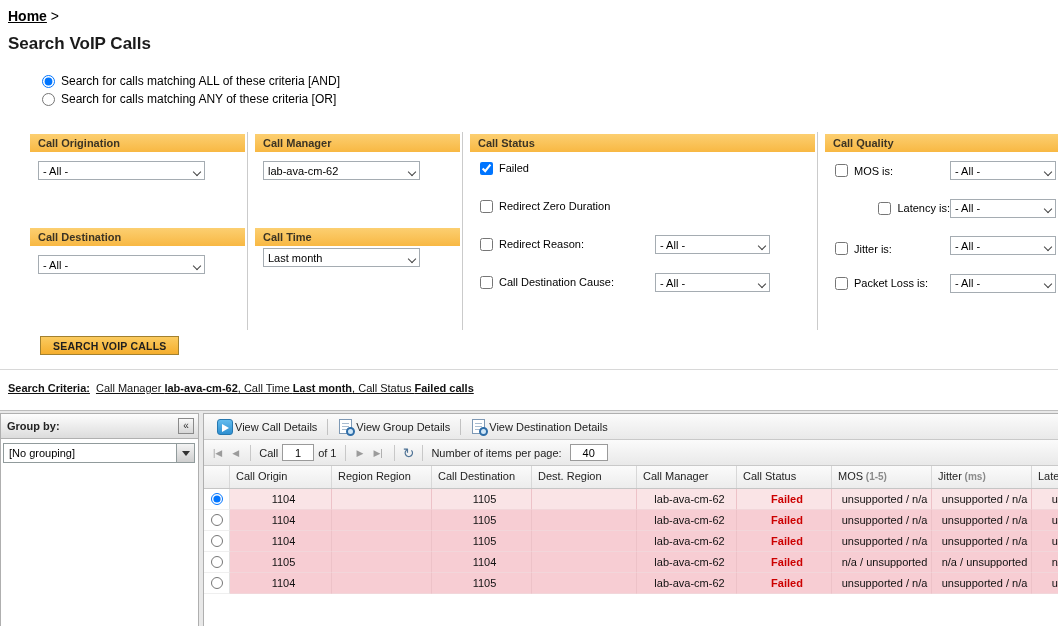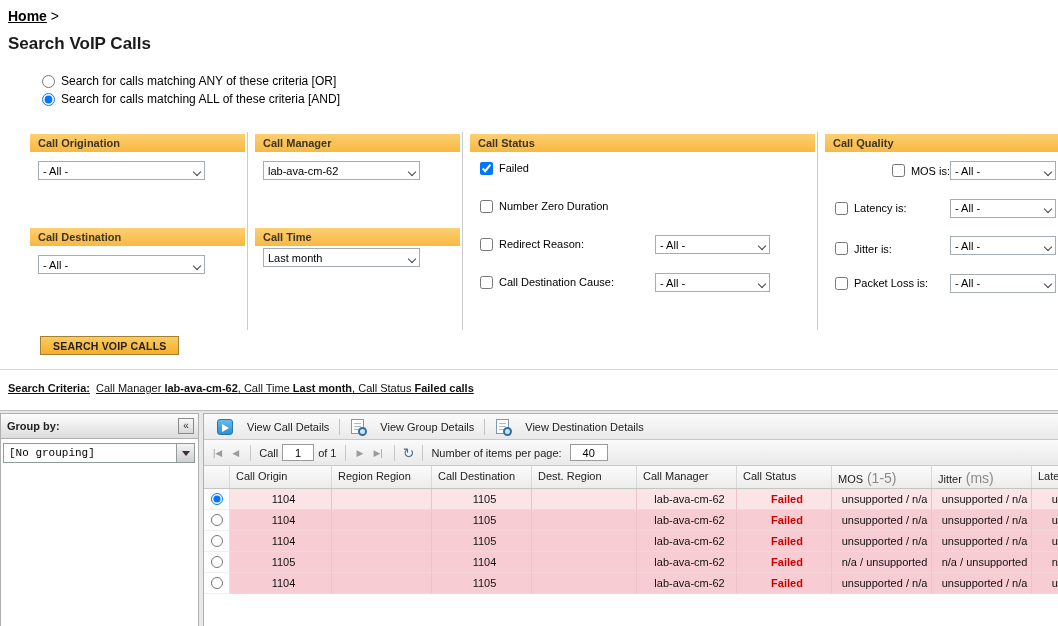--- a/index.html
+++ b/index.html
@@ -46,34 +46,34 @@
             border-top:1px solid #BDBDBD; }
 
   .groupby { position:absolute; left:0; top:2px; width:199px; height:214px; background:#fff;
              border:1px solid #AFAFAF; }
   .gb-hd { height:25px; display:flex; align-items:center; padding:0 4px 0 6px;
            background:linear-gradient(180deg,#FDFDFD,#DCDCDC); border-bottom:1px solid #B0B0B0; }
   .gb-hd .t { font-weight:bold; color:#222; }
   .gb-collapse { margin-left:auto; width:16px; height:16px; line-height:13px; text-align:center;
                  border:1px solid #8A8A8A; background:linear-gradient(180deg,#F8F8F8,#D6D6D6);
                  font-size:10px; color:#333; cursor:pointer; }
-  .gb-combo { position:absolute; left:2px; top:29px; right:3px; height:20px; display:flex; cursor:pointer;font-family:Liberation Mono, monospace; }
+  .gb-combo { position:absolute; left:2px; top:29px; right:3px; height:20px; display:flex; cursor:pointer; }
   .gb-field { flex:1; border:1px solid #919B9C; background:#fff; display:flex; align-items:center;
               padding-left:5px; overflow:hidden; white-space:nowrap; }
   .gb-trigger { width:18px; border:1px solid #919B9C; border-left:none;
                 background:linear-gradient(180deg,#F4F4F4,#CFCFCF); display:flex; align-items:center;
                 justify-content:center; }
   .gb-trigger i { width:0; height:0; border-left:4px solid transparent; border-right:4px solid transparent;
                   border-top:5px solid #333; }
 
   .gridpanel { position:absolute; left:203px; top:2px; width:855px; height:214px; background:#fff;
                border:1px solid #AFAFAF; border-right:none; overflow:hidden; }
   .gtoolbar { height:26px; display:flex; align-items:center; padding-left:8px;
               background:linear-gradient(180deg,#FBFBFB,#E9E9E9); border-bottom:1px solid #C9C9C9; }
-  .tbtn { display:flex; align-items:center; gap:14px; padding:2px 5px; color:#222; cursor:pointer; white-space:nowrap; }
+  .tbtn { display:flex; align-items:center; gap:2px; padding:2px 5px; color:#222; cursor:pointer; white-space:nowrap; }
   .tsep { width:1px; height:16px; background:#C2C2C2; margin:0 5px; flex:none; }
   .ticon { width:16px; height:16px; position:relative; flex:none; }
   .call-details-icon { border-radius:3px; background:linear-gradient(180deg,#63BCEE,#2E8FD0); border:1px solid #2678B0; }
   .call-details-icon::after { content:""; position:absolute; left:4px; top:4px; width:0; height:0;
                               border-left:7px solid #fff; border-top:4px solid transparent; border-bottom:4px solid transparent; }
   .origin-details-icon, .destination-details-icon { width:13px; height:15px; margin:0 2px 0 1px;
       background:#fff; border:1px solid #7E99B5; }
   .origin-details-icon::before, .destination-details-icon::before { content:""; position:absolute; left:2px; right:2px; top:3px; height:8px;
       background:repeating-linear-gradient(180deg,#A8BCD0 0 1px, transparent 1px 3px); }
   .origin-details-icon::after, .destination-details-icon::after { content:""; position:absolute; right:-4px; bottom:-3px; width:5px; height:5px;
@@ -86,21 +86,21 @@
   .plabel { color:#222; white-space:nowrap; }
   .pinput { width:32px; height:17px; border:1px solid #9A9A9A; font-family:inherit; font-size:11px; text-align:center; }
   .pinput.wide { width:38px; margin-left:4px; }
   .refresh { font-size:14px; color:#4F7396; cursor:pointer; line-height:14px; }
 
   .ghead { display:flex; height:23px; background:linear-gradient(180deg,#FBFBFB,#ECECEC);
            border-bottom:1px solid #C5C5C5; }
   .hradio { width:26px; flex:none; border-right:1px solid #D8D8D8; }
   .hcell { flex:none; padding:4px 0 0 6px; border-right:1px solid #D8D8D8; color:#222;
            white-space:nowrap; overflow:hidden; cursor:pointer; }
-  .unit { color:#8A8A8A; font-size:14px; }
+  .unit { color:#8A8A8A; font-size:10px;font-weight:bold; }
 
   .grow { display:flex; height:21px; background:#F7CDD3; }
   .grow.sel { background:#FAE4E6; }
   .radiocell { width:26px; flex:none; background:#fff; border-right:1px solid #E2E2E2;
                border-bottom:1px solid #EFEFEF; display:flex; align-items:center; justify-content:center; }
   .radiocell input { width:12px; height:12px; }
   .gcell { flex:none; padding-left:6px; line-height:20px; border-right:1px solid #EDC2C8;
            border-bottom:1px solid #F2D6DA; white-space:nowrap; overflow:hidden; color:#111;text-align:center; }
   .gcell.failed { color:#CC0000; font-weight:bold; }
 </style>
@@ -109,26 +109,26 @@
 
 <div class="breadcrumb">
   <a>Home</a>
   <span>&gt;</span>
 </div>
 
 <div class="page-title">Search VoIP Calls</div>
 
 <div class="matchopts">
   <label>
+    <input type="radio" name="match" checked="true" style="">
+    <span>Search for calls matching ALL of these criteria [AND]</span>
+  </label>
+  <label>
     <input type="radio" name="match" style="">
     <span>Search for calls matching ANY of these criteria [OR]</span>
-  </label>
-  <label>
-    <input type="radio" name="match" checked="true" style="">
-    <span>Search for calls matching ALL of these criteria [AND]</span>
   </label>
 </div>
 
 <div class="filters">
   <div class="vsep" style="left:247px"></div>
   <div class="vsep" style="left:462px"></div>
   <div class="vsep" style="left:817px"></div>
 
   <div class="panel-hd" style="left:30px;top:2px;width:215px">Call Origination</div>
   <div class="combo pos" style="left:38px;top:29px;width:167px">
@@ -154,52 +154,52 @@
     <span class="chev"></span>
   </div>
 
   <div class="panel-hd" style="left:470px;top:2px;width:345px">Call Status</div>
   <label class="ckrow" style="left:480px;top:28px">
     <input type="checkbox" checked="true" style="">
     <span>Failed</span>
   </label>
   <label class="ckrow" style="left:480px;top:66px">
     <input type="checkbox" style="">
-    <span>Number Zero Duration</span>
+    <span>Redirect Zero Duration</span>
   </label>
   <label class="ckrow" style="left:480px;top:104px">
     <input type="checkbox" style="">
     <span>Redirect Reason:</span>
   </label>
   <div class="combo pos" style="left:655px;top:103px;width:115px">
     <span class="cv">- All -</span>
     <span class="chev"></span>
   </div>
   <label class="ckrow" style="left:480px;top:142px">
     <input type="checkbox" style="">
     <span>Call Destination Cause:</span>
   </label>
   <div class="combo pos" style="left:655px;top:141px;width:115px">
     <span class="cv">- All -</span>
     <span class="chev"></span>
   </div>
 
   <div class="panel-hd" style="left:825px;top:2px;width:233px">Call Quality</div>
   <div>
-      <div class="qrow" style="top: 29px; justify-content: flex-end;">
+      <div class="qrow" style="top: 29px;">
         <label>
           <input type="checkbox" style="">
           <span>MOS is:</span>
         </label>
         <div class="combo qcombo">
           <span class="cv">- All -</span>
           <span class="chev"></span>
         </div>
       </div>
-      <div class="qrow" style="top: 66.5px;">
+      <div class="qrow" style="top: 66.5px; justify-content: flex-end;">
         <label>
           <input type="checkbox" style="">
           <span>Latency is:</span>
         </label>
         <div class="combo qcombo">
           <span class="cv">- All -</span>
           <span class="chev"></span>
         </div>
       </div>
       <div class="qrow" style="top: 104px; align-items: flex-end;">

